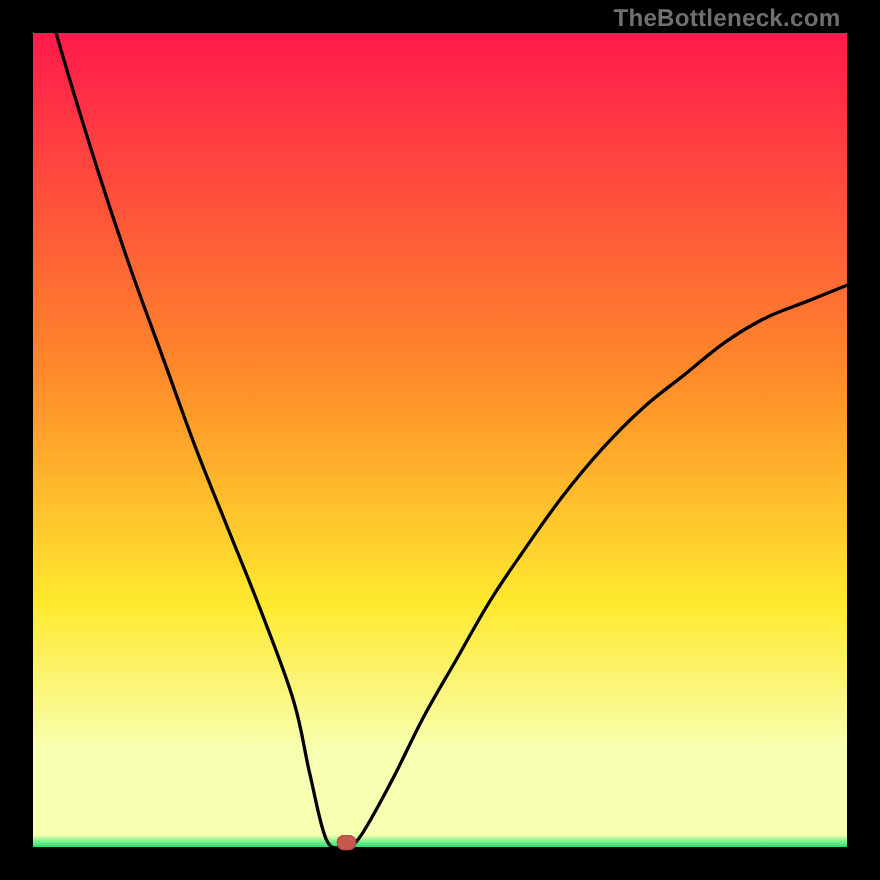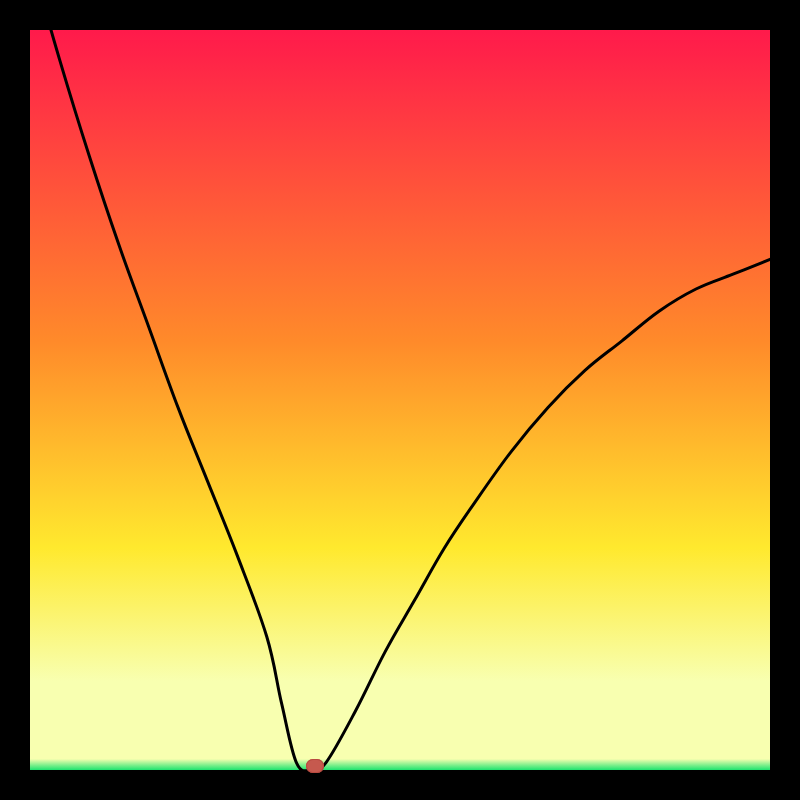--- a/index.html
+++ b/index.html
@@ -46,20 +46,21 @@
     width: 18px;
     height: 14px;
     border-radius: 7px;
     transform: translate(-50%, -50%);
   }
 </style>
 </head>
 <body>
 
 <div id="container">
+  <div id="watermark">TheBottleneck.com</div>
 
   <div id="plot-area">
     <svg id="gradient" viewBox="0 0 740 740" preserveAspectRatio="none">
       <defs>
         <linearGradient id="bg" x1="0" y1="0" x2="0" y2="1">
             <stop offset="0%" stop-color="#ff1a4b"></stop>
             <stop offset="42%" stop-color="#ff8a2a"></stop>
             <stop offset="70%" stop-color="#ffe92e"></stop>
             <stop offset="88%" stop-color="#f8ffb0"></stop>
             <stop offset="98.5%" stop-color="#f8ffb0"></stop>

